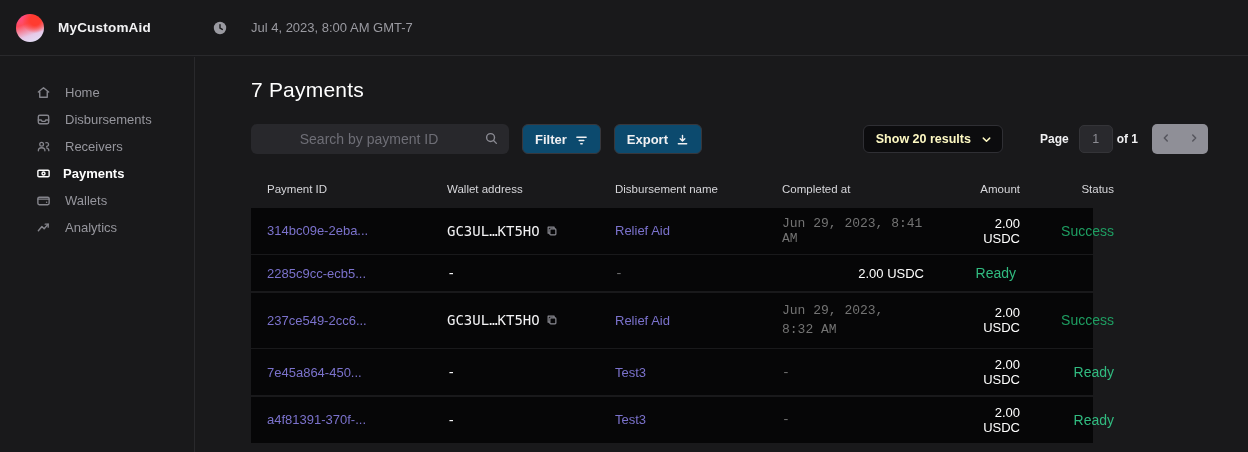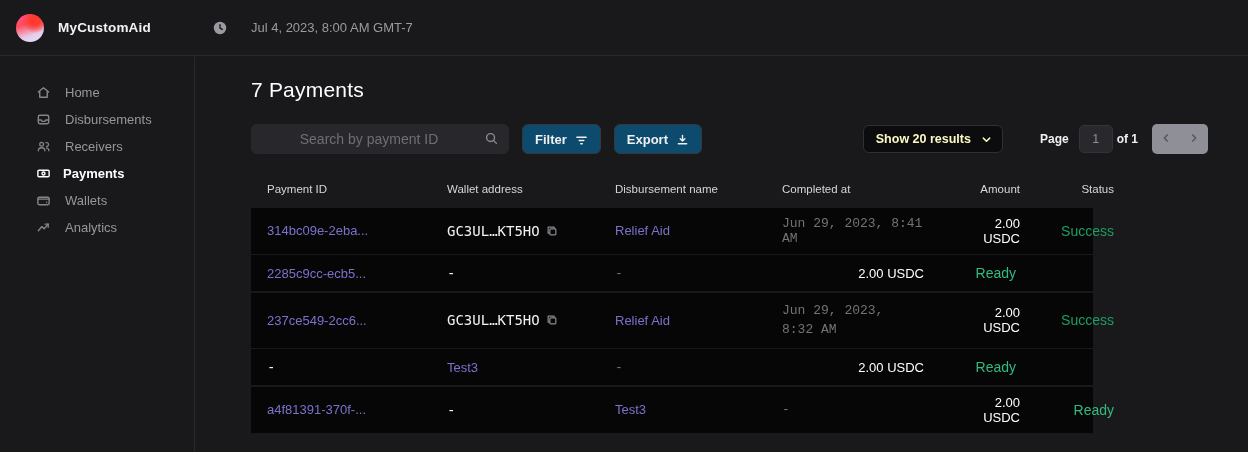--- a/index.html
+++ b/index.html
@@ -292,20 +292,21 @@
                 <path d="M9.5 4.5v-2h-7v7h2"></path>
               </svg>
       </span>
     </div>
     <div class="cell"><a class="link">Relief Aid</a></div>
     <div class="cell completed wrap"><span>Jun 29, 2023, 8:32 AM</span></div>
     <div class="cell amount">2.00 USDC</div>
     <div class="cell status st-success">Success</div>
   </div>
         <div class="trow">
+    <div class="cell"><a class="link">7e45a864-450...</a></div>
     <div class="cell wallet">
       <span class="mono">-</span>
 
     </div>
     <div class="cell"><a class="link">Test3</a></div>
     <div class="cell completed"><span>-</span></div>
     <div class="cell amount">2.00 USDC</div>
     <div class="cell status st-ready">Ready</div>
   </div>
         <div class="trow">

